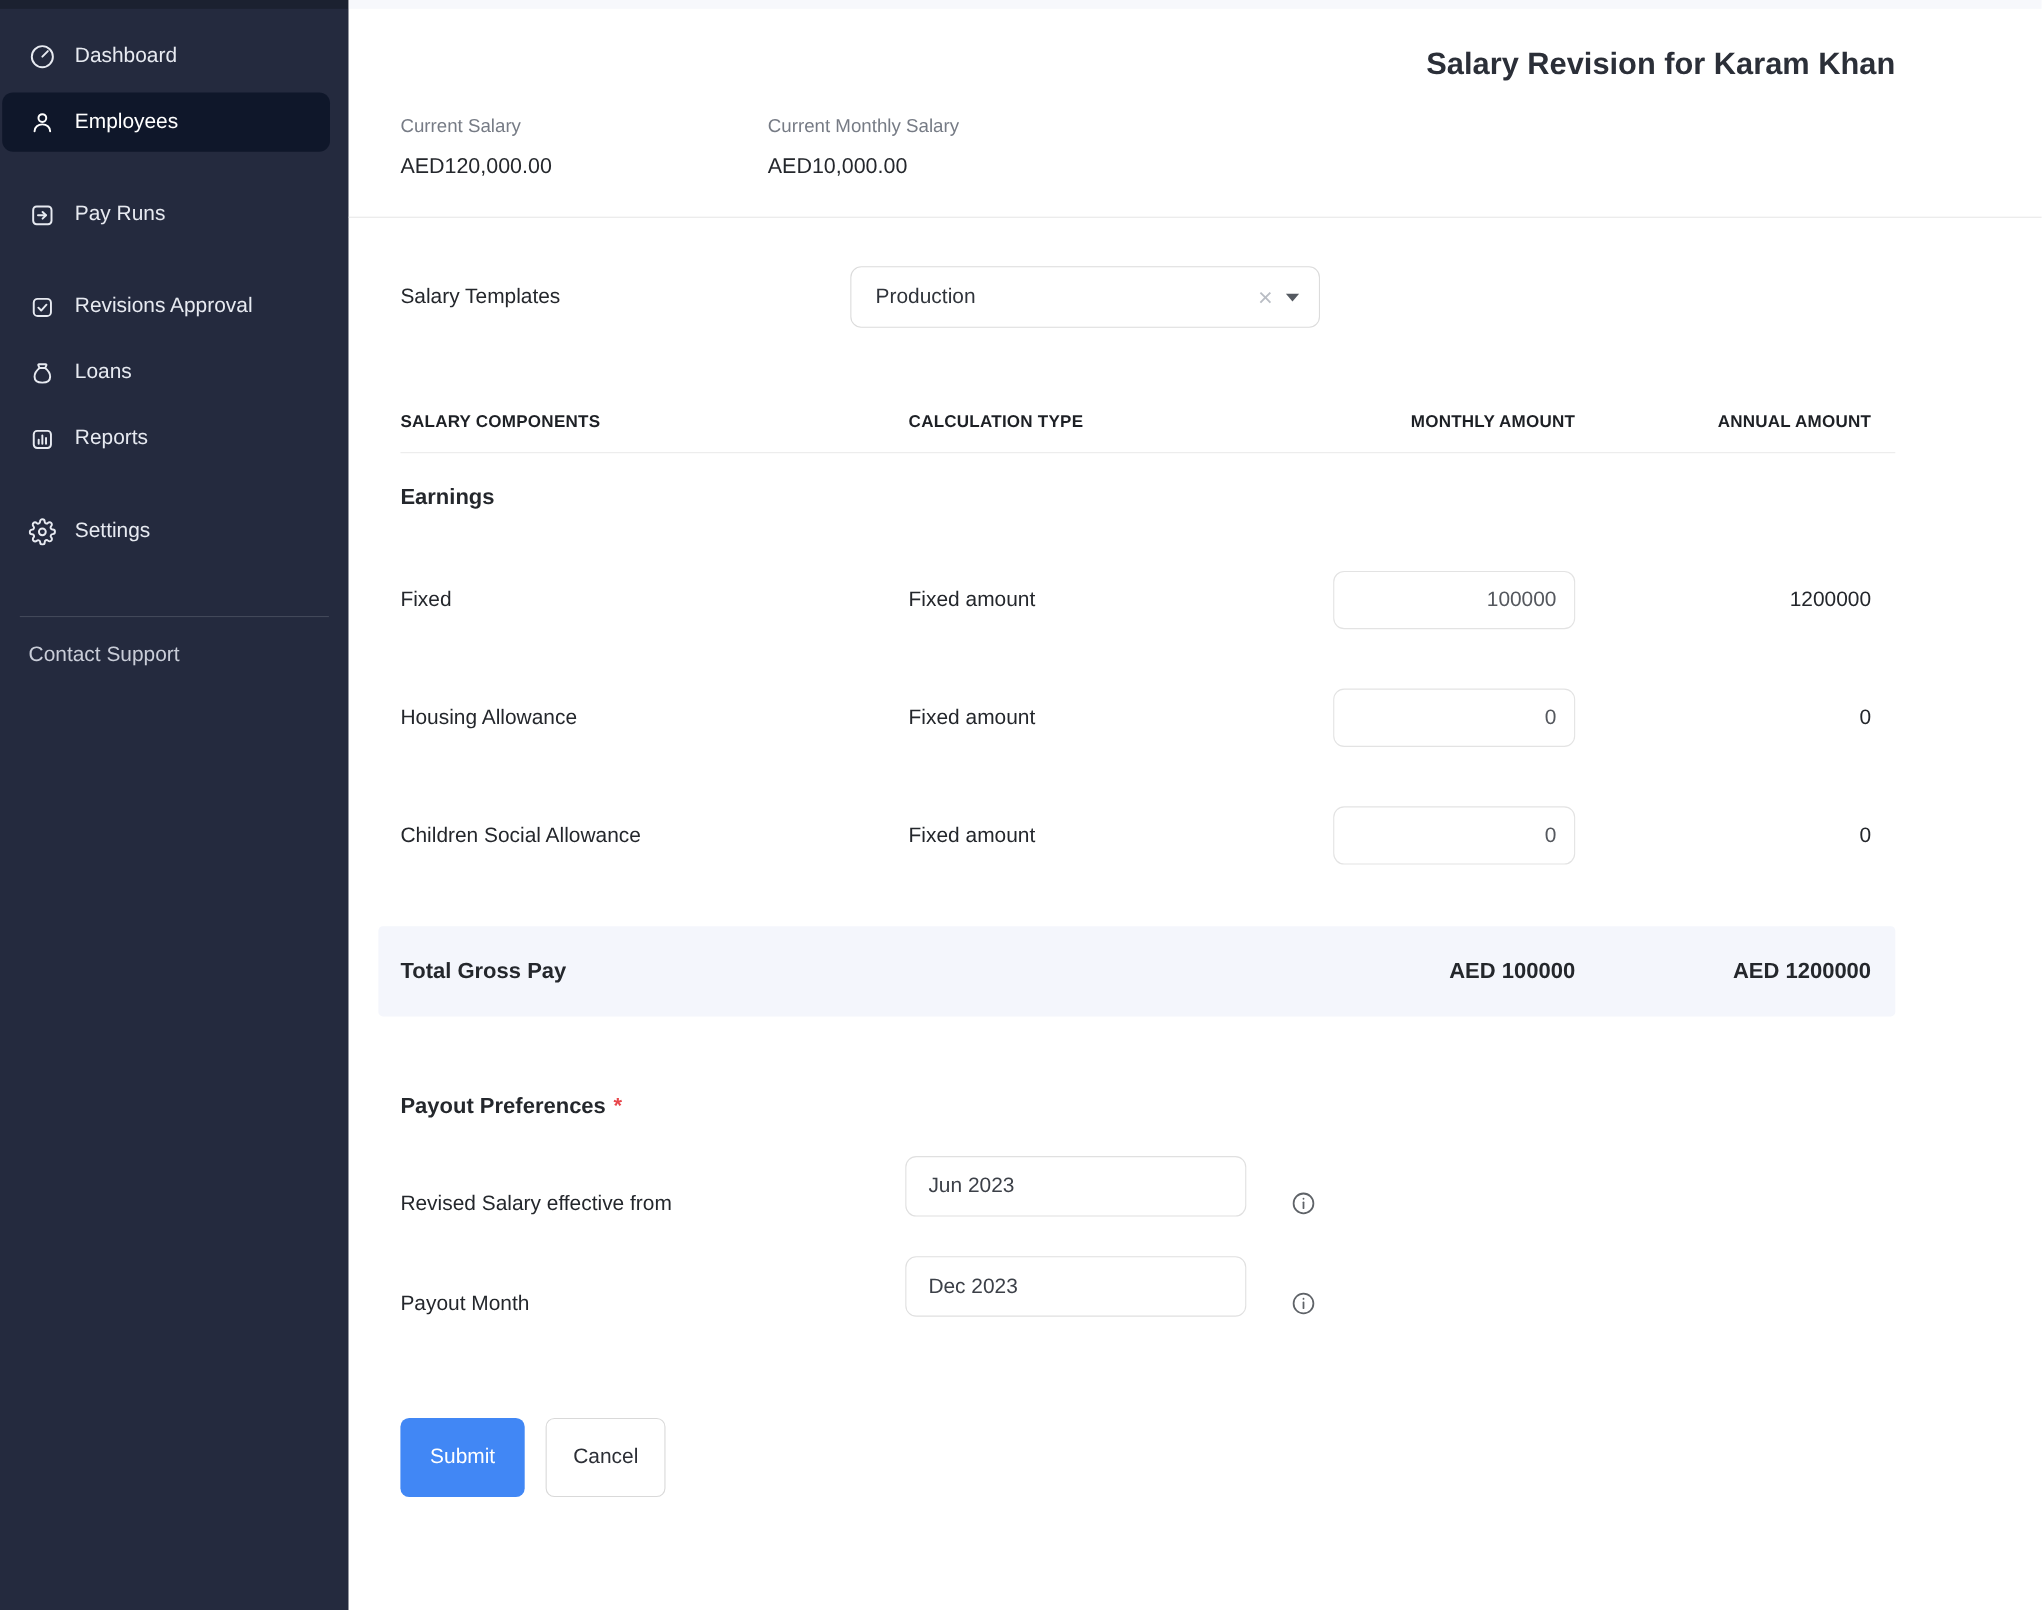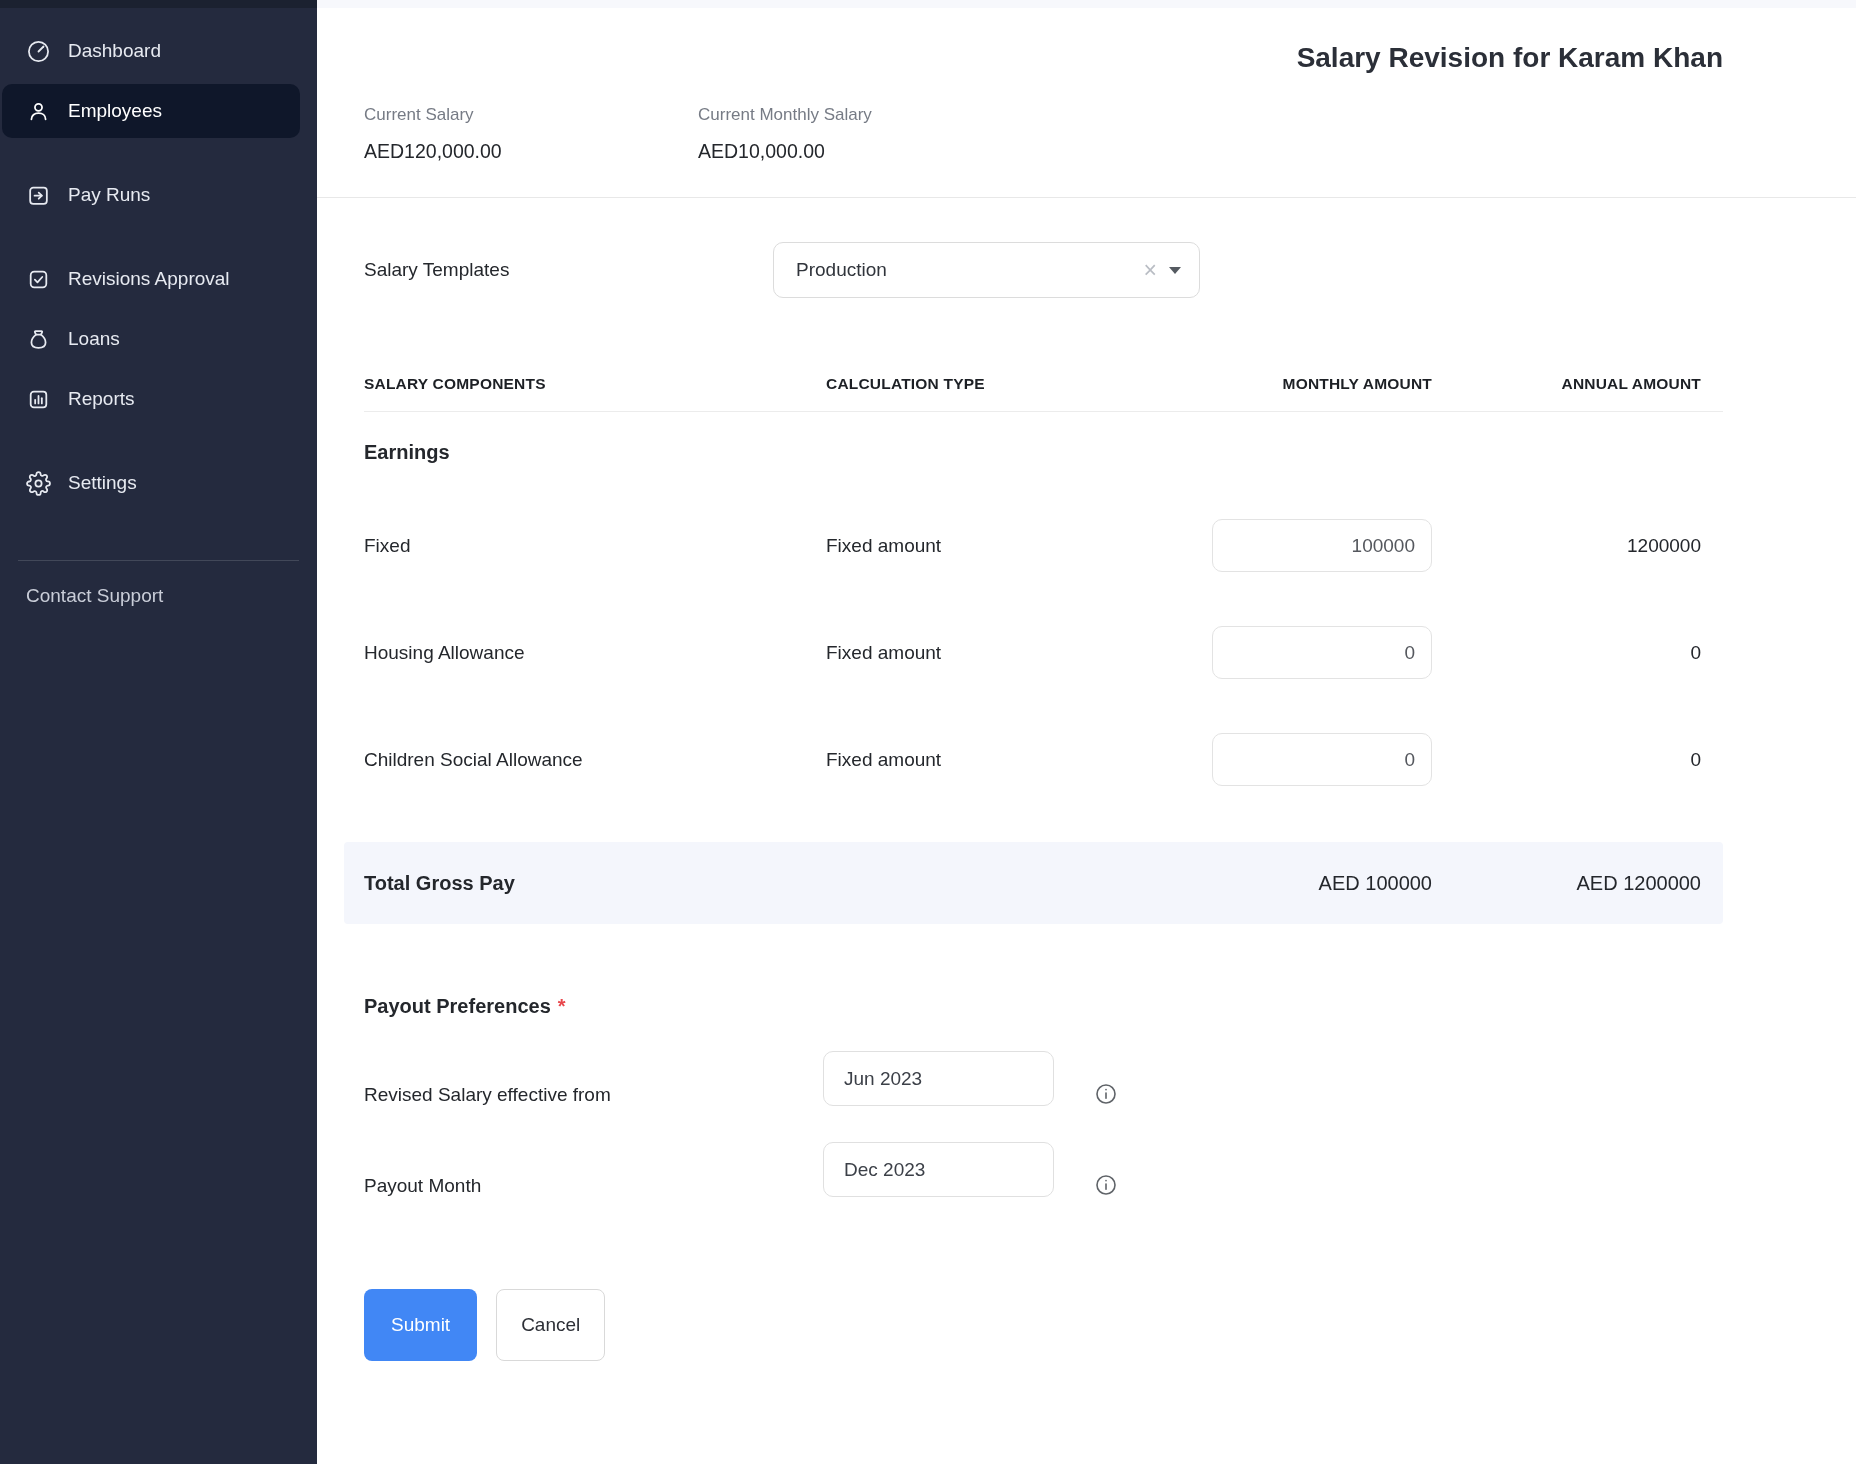--- a/index.html
+++ b/index.html
@@ -94,32 +94,32 @@
 
   .total-band {
     margin: 56px 0 0 -20px;
     width: 1379px; height: 82px;
     background: #f4f6fc; border-radius: 4px;
     display: grid; grid-template-columns: 462px 378px 228px 274px;
     align-items: center;
     padding: 0 17px 0 20px;
   }
   .total-label { font-size: 20px; font-weight: 700; color: #24272c; }
-  .total-amt { font-size: 20px; font-weight: 400; color: #24272c; text-align: right; }
+  .total-amt { font-size: 20px; font-weight: 700; color: #24272c; text-align: right; }
   .total-amt.pad-r { padding-right: 5px; }
 
   .payout { padding: 0 150px 0 47px; }
   .payout-title { margin-top: 69px; font-size: 20px; line-height: 26px; font-weight: 700; color: #24272c; }
   .req { color: #e8474c; margin-left: 7px; font-weight: 700; }
   .field-row { display: flex; align-items: flex-end; }
   .field-row.first { margin-top: 32px; }
   .field-row.second { margin-top: 36px; }
   .field-label { width: 459px; font-size: 19px; color: #24272c; }
   .field-input {
-    width: 231px; height: 55px;
+    width: 310px; height: 55px;
     border: 1px solid #e0e0e0; border-radius: 10px;
     padding-left: 20px; font-size: 19px; color: #3c4048;
     font-family: "Liberation Sans", "DejaVu Sans", sans-serif;
     outline: none; background: #ffffff;
   }
   .info-icon { margin-left: 40px; width: 24px; height: 24px; cursor: pointer; }
   .info-icon svg { width: 24px; height: 24px; stroke: #5f6368; fill: none; stroke-width: 1.6; stroke-linecap: round; }
 
   .actions { margin-top: 92px; padding: 0 150px 0 47px; display: flex; gap: 19px; }
   .btn { height: 72px; border-radius: 8px; font-size: 19px; cursor: pointer;

